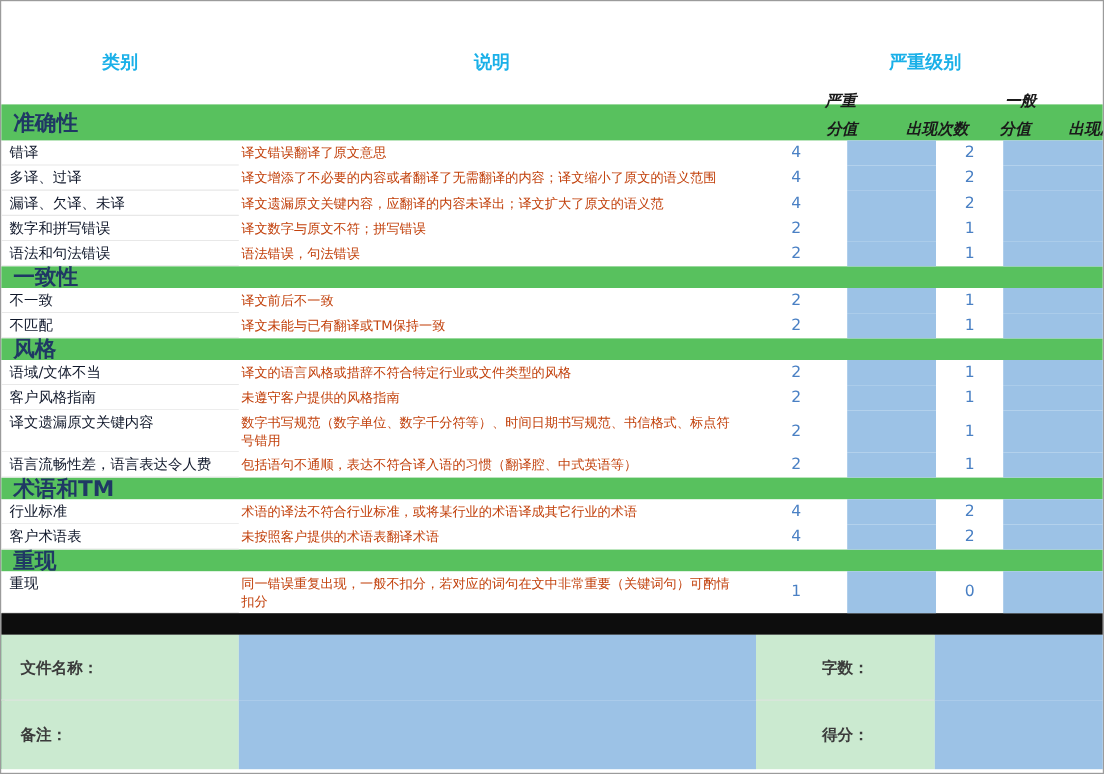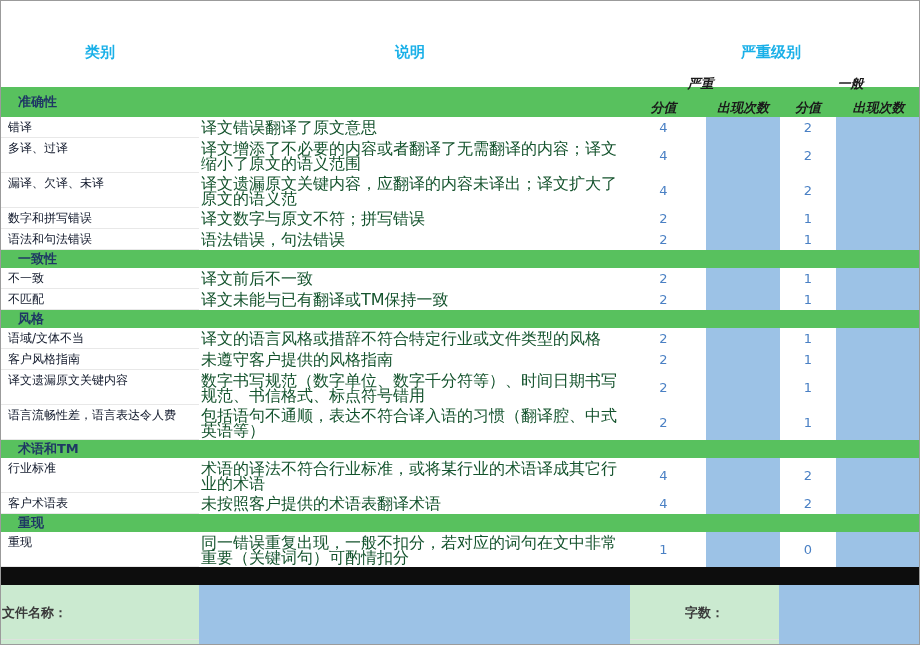--- a/index.html
+++ b/index.html
@@ -11,68 +11,68 @@
     width:920px; height:645px;
     border:1px solid #9b9b9b;
     background:#ffffff;
     overflow:hidden;
   }
 
   
   .hrow { display:grid; grid-template-columns:198px 422px 85px 74px 56px 85px; }
   .hrow1 { height:32px; }
   .hrow2 { height:24px; }
-  .hrow3 { height:30px; }
+  .hrow3 { height:30px;padding-left:38px; }
   .hcell { display:flex; align-items:center; justify-content:center;margin-top:42px; }
   .span2 { grid-column:1 / span 2; }
   .c36   { grid-column:3 / span 4; }
   .c34   { grid-column:3 / span 2; }
   .c56   { grid-column:5 / span 2; }
   .cyan  { color:#1ab0e8; font-weight:bold; font-size:15px; }
   .bk    { color:#1a1a1a; font-weight:bold; font-size:13px;font-style:italic; }
 
   
   .band {
     background:#58c15e; color:#1f3864;
-    font-weight:bold; font-size:13px;
+    font-weight:bold; font-size:18px;
     height:18px; display:flex; align-items:center;
-    padding-left:17px;
+    padding-left:10px;
   }
   #table-body .section:first-child .band { height:30px; }
 
   .trow { display:grid; grid-template-columns:198px 422px 85px 74px 56px 85px; min-height:21px; }
   .cell-label {
     color:#0f172a; font-size:12px; line-height:15px;
     padding:2.5px 2px 2.5px 7px;
     box-shadow:inset 0 -1px 0 #e8e8e8;
     overflow:hidden;
   }
   .cell-desc {
-    color:#14532d; font-size:16px; line-height:15px;
+    color:#c2410c; font-size:11px; line-height:15px;
     padding:2.5px 4px 2.5px 2px;
     overflow:hidden;
   }
   .cell-num {
     color:#4a80c4; font-size:13px;
     display:flex; align-items:center; justify-content:center;
   }
   .cell-count { background:#9cc2e6; }
 
   
   .black-bar { height:18px; background:#0d0d0d; }
 
   .footer {
     display:grid;
     grid-template-columns:198px 431px 149px 142px;
     grid-template-rows:55px 57px;
     box-shadow:inset 3px 0 0 #2c7a44;
   }
   .fgreen { background:#cbead0; color:#3b3b3b; font-weight:bold; font-size:13px;
             display:flex; align-items:center; }
-  .f-left  { padding-left:1px; }
+  .f-left  { padding-left:16px; }
   .f-ctr   { justify-content:center; }
   .fdiv    { box-shadow:inset 0 -1px 0 #dde2dd; }
   .fblue   { background:#9cc2e6; }
 </style>
 </head>
 <body>
 
 <div class="sheet">
 
   <div class="hrow hrow1">

